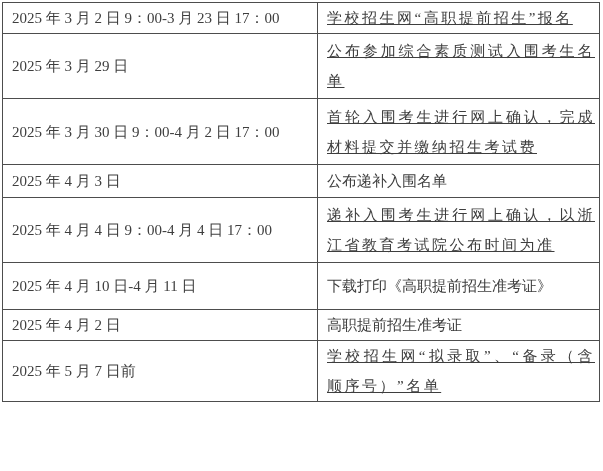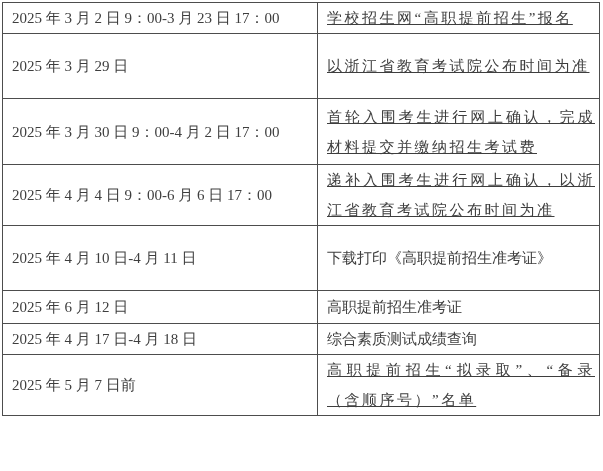--- a/index.html
+++ b/index.html
@@ -35,21 +35,21 @@
     letter-spacing: 2.5px;
     text-align: justify;
     text-justify: inter-character;
     text-decoration: underline;
   }
   tr:nth-child(1)  { height: 29px; }
   tr:nth-child(2)  { height: 65px; }
   tr:nth-child(3)  { height: 66px; }
   tr:nth-child(4)  { height: 33px; }
   tr:nth-child(5)  { height: 65px; }
-  tr:nth-child(6)  { height: 33px; }
+  tr:nth-child(6)  { height: 47px; }
   tr:nth-child(7)  { height: 31px; }
   tr:nth-child(8)  { height: 32px; }
   tr:nth-child(9)  { height: 65px; }
   tr:nth-child(10) { height: 34px; }
 </style>
 </head>
 <body>
 
 <div class="page">
   <table class="schedule">
@@ -57,41 +57,41 @@
       <col class="col-date">
       <col class="col-event">
     </colgroup>
     <tbody>
       <tr>
         <td class="date">2025 年 3 月 2 日 9：00-3 月 23 日 17：00</td>
         <td class="event justified">学校招生网“高职提前招生”报名</td>
       </tr>
       <tr>
         <td class="date">2025 年 3 月 29 日</td>
-        <td class="event justified">以浙江省教育考试院公布时间为准</td>
+        <td class="event justified">公布参加综合素质测试入围考生名单</td>
       </tr>
       <tr>
         <td class="date">2025 年 3 月 30 日 9：00-4 月 2 日 17：00</td>
         <td class="event justified">首轮入围考生进行网上确认，完成材料提交并缴纳招生考试费</td>
       </tr>
       <tr>
-        <td class="date">2025 年 4 月 4 日 9：00-6 月 6 日 17：00</td>
+        <td class="date">2025 年 4 月 3 日</td>
+        <td class="event">公布递补入围名单</td>
+      </tr>
+      <tr>
+        <td class="date">2025 年 4 月 4 日 9：00-4 月 4 日 17：00</td>
         <td class="event justified">递补入围考生进行网上确认，以浙江省教育考试院公布时间为准</td>
       </tr>
       <tr>
         <td class="date">2025 年 4 月 10 日-4 月 11 日</td>
         <td class="event">下载打印《高职提前招生准考证》</td>
       </tr>
       <tr>
-        <td class="date">2025 年 6 月 12 日</td>
+        <td class="date">2025 年 4 月 2 日</td>
         <td class="event">高职提前招生准考证</td>
       </tr>
       <tr>
-        <td class="date">2025 年 4 月 17 日-4 月 18 日</td>
-        <td class="event">综合素质测试成绩查询</td>
-      </tr>
-      <tr>
         <td class="date">2025 年 5 月 7 日前</td>
-        <td class="event justified">高职提前招生“拟录取”、“备录（含顺序号）”名单</td>
+        <td class="event justified">学校招生网“拟录取”、“备录（含顺序号）”名单</td>
       </tr>
     </tbody>
   </table>
 </div>
 
 </body></html>

